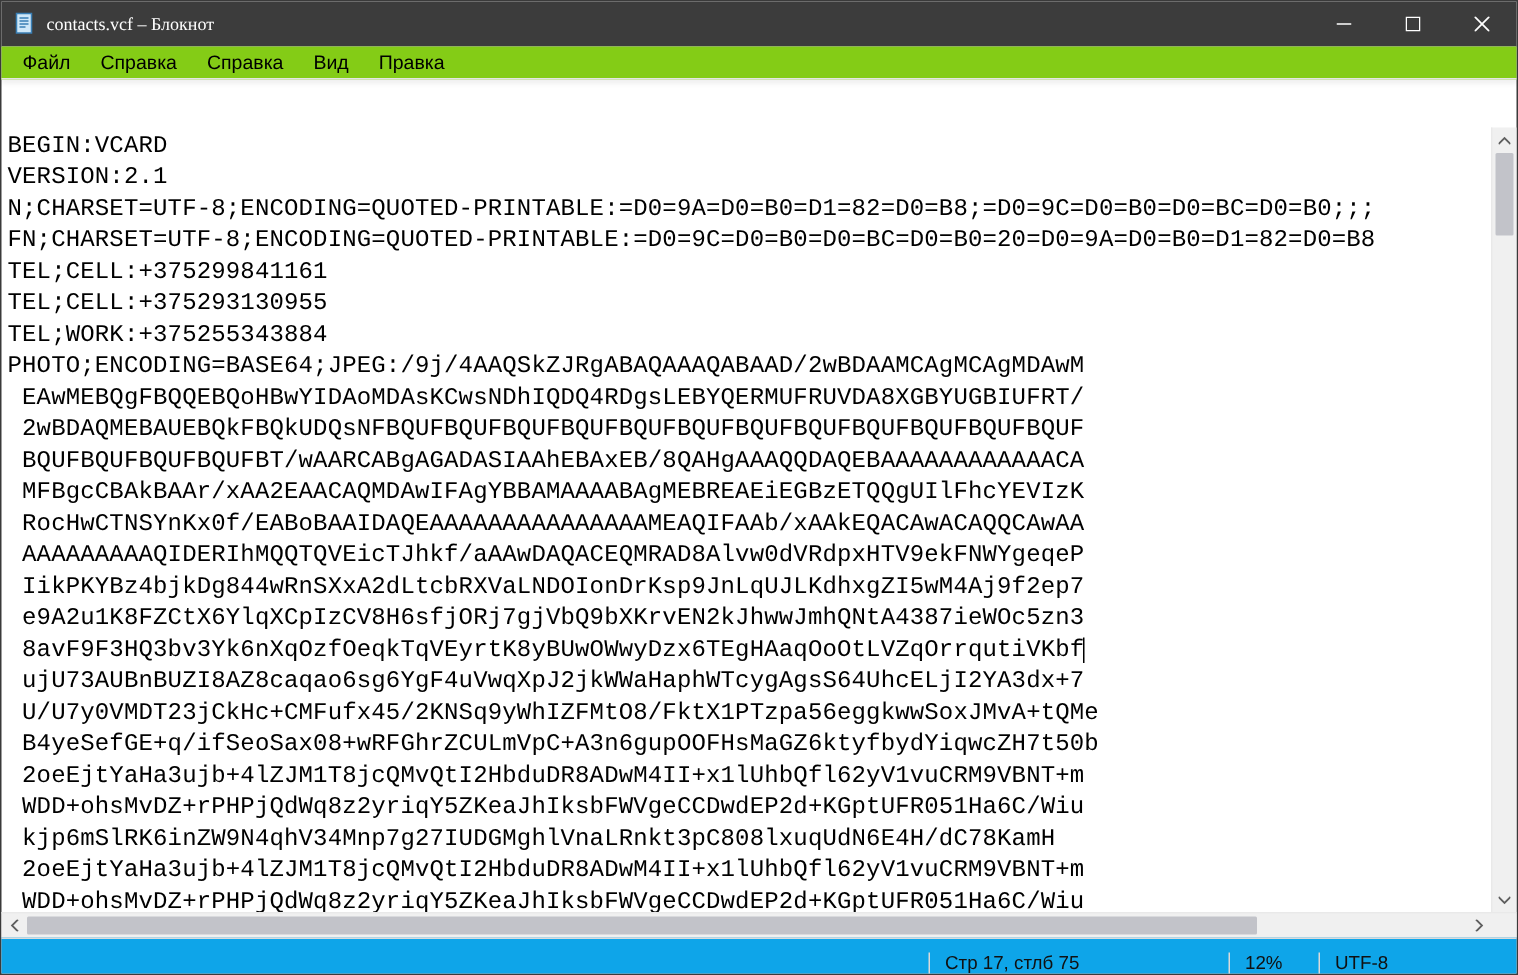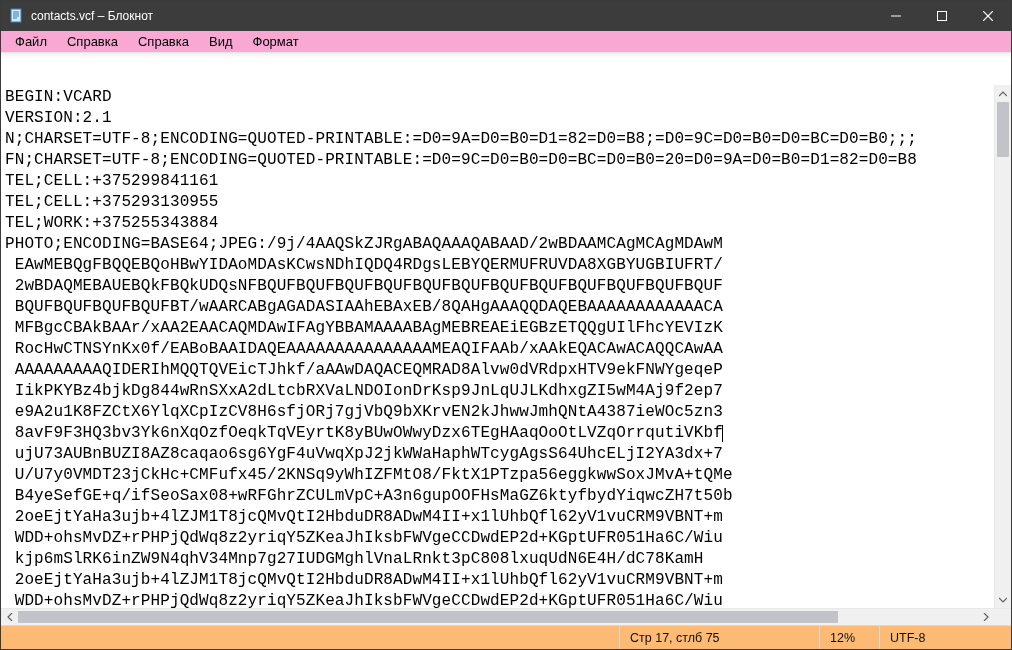--- a/index.html
+++ b/index.html
@@ -1,35 +1,35 @@
 <!DOCTYPE html>
 <html><head>
 <meta charset="utf-8">
 <style>
   * { box-sizing: border-box; margin: 0; padding: 0; }
   html, body { width: 1012px; height: 650px; overflow: hidden; font-family: "Segoe UI", Tahoma, sans-serif; background: #fff; }
   .window { width: 1012px; height: 650px; display: flex; flex-direction: column; border: 1px solid #3a3a3a; }
   .titlebar { height: 30px; background: #3c3c3c; color: #fff; display: flex; align-items: center; font-size: 12px; }
   .titlebar .icon { width: 16px; height: 16px; margin: 0 6px 0 8px; display: inline-flex; align-items: center; justify-content: center; }
-  .titlebar .title { flex: 1; white-space: nowrap; overflow: hidden; }
+  .titlebar .title { flex: 1; white-space: nowrap; overflow: hidden; font-family: Liberation Serif, serif; }
   .titlebar .ctrl { width: 46px; height: 30px; display: flex; align-items: center; justify-content: center; }
-  .menubar { height: 22px; background: #f9a8d4; display: flex; align-items: center; font-size: 13px; padding: 0 4px; border-bottom: 1px solid #e5e5e5; box-shadow: 0 3px 3px rgba(0,0,0,0.06); position: relative; z-index: 2;}
+  .menubar { height: 22px; background: #84cc16; display: flex; align-items: center; font-size: 13px; padding: 0 4px; border-bottom: 1px solid #e5e5e5; box-shadow: 0 3px 3px rgba(0,0,0,0.06); position: relative; z-index: 2;}
   .menubar .item { padding: 2px 10px; cursor: default; }
   .content-wrap { flex: 1; display: flex; min-height: 0; margin-top: 32px; }
   .textarea { flex: 1; white-space: pre; font-family: Consolas, "Courier New", monospace; font-size: 16px; line-height: 21px; padding: 2px 2px 2px 4px; overflow: hidden; color: #000; letter-spacing: 0.1px;}
   .vscroll { width: 17px; background: #f0f0f0; display: flex; flex-direction: column; border-left: 1px solid #e9e9e9;}
   .vscroll .arrow { height: 17px; display: flex; align-items: center; justify-content: center; color: #555; font-size: 10px;}
   .vscroll .track { flex: 1; position: relative; }
   .vscroll .thumb { position: absolute; top: 0; left: 2px; right: 2px; height: 55px; background: #c2c3c9; border-radius: 1px;}
   .hscroll { height: 17px; background: #f0f0f0; display: flex; border-top: 1px solid #e9e9e9;}
   .hscroll .arrow { width: 17px; display: flex; align-items: center; justify-content: center; color: #555; font-size: 10px;}
   .hscroll .track { flex: 1; position: relative; }
   .hscroll .thumb { position: absolute; left: 0; top: 2px; bottom: 2px; width: 820px; background: #c2c3c9; border-radius: 1px;}
   .hscroll .corner { width: 17px; background: #f0f0f0; }
-  .statusbar { height: 24px; background: #fdba74; border-top: 1px solid #dadada; display: flex; font-size: 12.5px; color: #111;}
+  .statusbar { height: 24px; background: #0ea5e9; border-top: 1px solid #dadada; display: flex; font-size: 12.5px; color: #111; align-items: flex-end;}
   .statusbar .cell { border-left: 1px solid #dadada; display: flex; align-items: center; padding: 0 10px; }
   .statusbar .spacer { flex: 1; }
   .caret { display:inline-block; width:1px; height:17px; background:#000; vertical-align:text-bottom; margin-left:-1px; animation: blink 1s step-end infinite;}
   @keyframes blink { 50% { opacity: 0; } }
   svg { display:block; }
 </style>
 </head>
 <body>
 
 <div class="window">
@@ -61,21 +61,21 @@
         <line x1="10" y1="0" x2="0" y2="10" stroke="#fff" stroke-width="1.2"></line>
       </svg>
     </div>
   </div>
 
   <div class="menubar">
     <div class="item">Файл</div>
     <div class="item">Справка</div>
     <div class="item">Справка</div>
     <div class="item">Вид</div>
-    <div class="item">Формат</div>
+    <div class="item">Правка</div>
   </div>
 
   <div class="content-wrap">
     <div class="textarea" id="ta">BEGIN:VCARD
 VERSION:2.1
 N;CHARSET=UTF-8;ENCODING=QUOTED-PRINTABLE:=D0=9A=D0=B0=D1=82=D0=B8;=D0=9C=D0=B0=D0=BC=D0=B0;;;
 FN;CHARSET=UTF-8;ENCODING=QUOTED-PRINTABLE:=D0=9C=D0=B0=D0=BC=D0=B0=20=D0=9A=D0=B0=D1=82=D0=B8
 TEL;CELL:+375299841161
 TEL;CELL:+375293130955
 TEL;WORK:+375255343884

